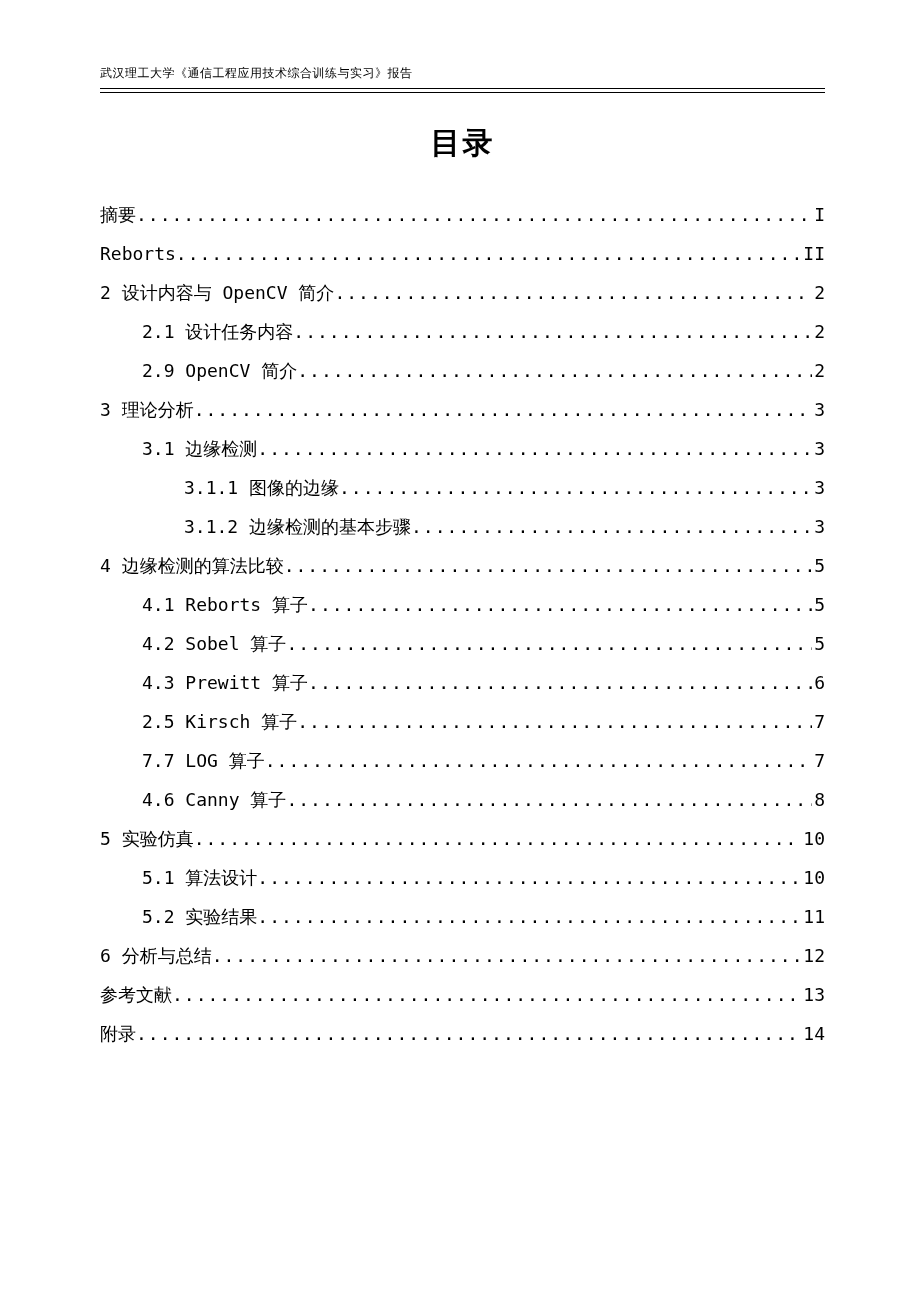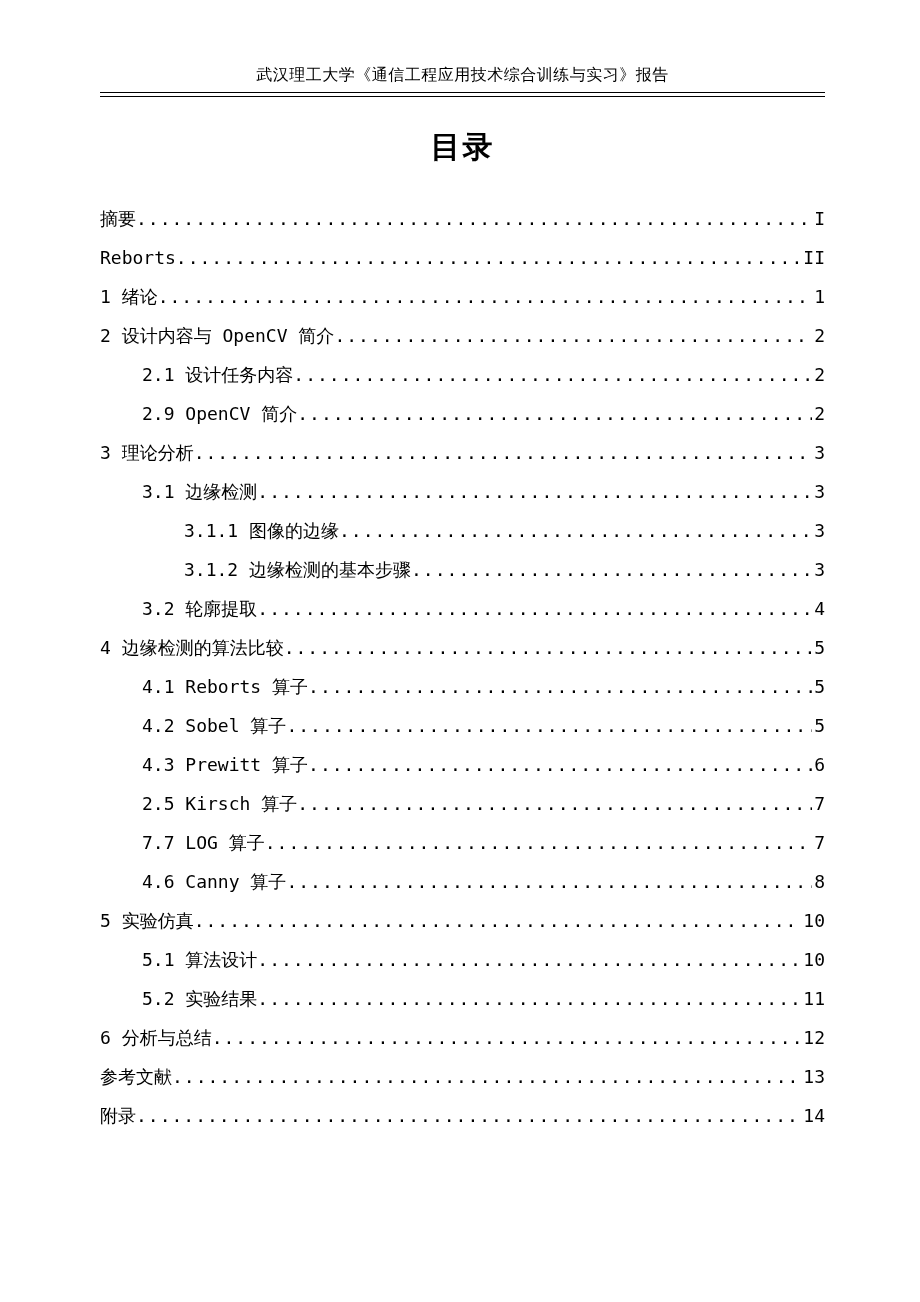--- a/index.html
+++ b/index.html
@@ -10,22 +10,22 @@
     color: #000;
     width: 920px;
     height: 1302px;
     box-sizing: border-box;
     overflow: hidden;
   }
   .page {
     padding: 65px 95px 0 100px;
   }
   .header-line {
-    text-align: center;
-    font-size: 16px;
+    text-align: left;
+    font-size: 12px;
     letter-spacing: 0.5px;
     padding-bottom: 4px;
   }
   .header-underline {
     height: 3px;
     border-top: 1.5px solid #000;
     border-bottom: 0.8px solid #000;
     margin-top: 2px;
   }
   .title {
@@ -80,25 +80,20 @@
         <span class="label">摘要</span>
         <span class="dots"></span>
         <span class="pg">I</span>
       </div>
       <div class="toc-entry lvl1">
         <span class="label">Reborts</span>
         <span class="dots"></span>
         <span class="pg">II</span>
       </div>
       <div class="toc-entry lvl1">
-        <span class="label">1 绪论</span>
-        <span class="dots"></span>
-        <span class="pg">1</span>
-      </div>
-      <div class="toc-entry lvl1">
         <span class="label">2 设计内容与 OpenCV 简介</span>
         <span class="dots"></span>
         <span class="pg">2</span>
       </div>
       <div class="toc-entry lvl2">
         <span class="label">2.1 设计任务内容 </span>
         <span class="dots"></span>
         <span class="pg">2</span>
       </div>
       <div class="toc-entry lvl2">
@@ -118,25 +113,20 @@
       </div>
       <div class="toc-entry lvl3">
         <span class="label">3.1.1 图像的边缘 </span>
         <span class="dots"></span>
         <span class="pg">3</span>
       </div>
       <div class="toc-entry lvl3">
         <span class="label">3.1.2 边缘检测的基本步骤 </span>
         <span class="dots"></span>
         <span class="pg">3</span>
-      </div>
-      <div class="toc-entry lvl2">
-        <span class="label">3.2 轮廓提取 </span>
-        <span class="dots"></span>
-        <span class="pg">4</span>
       </div>
       <div class="toc-entry lvl1">
         <span class="label">4 边缘检测的算法比较</span>
         <span class="dots"></span>
         <span class="pg">5</span>
       </div>
       <div class="toc-entry lvl2">
         <span class="label">4.1 Reborts 算子</span>
         <span class="dots"></span>
         <span class="pg">5</span>

